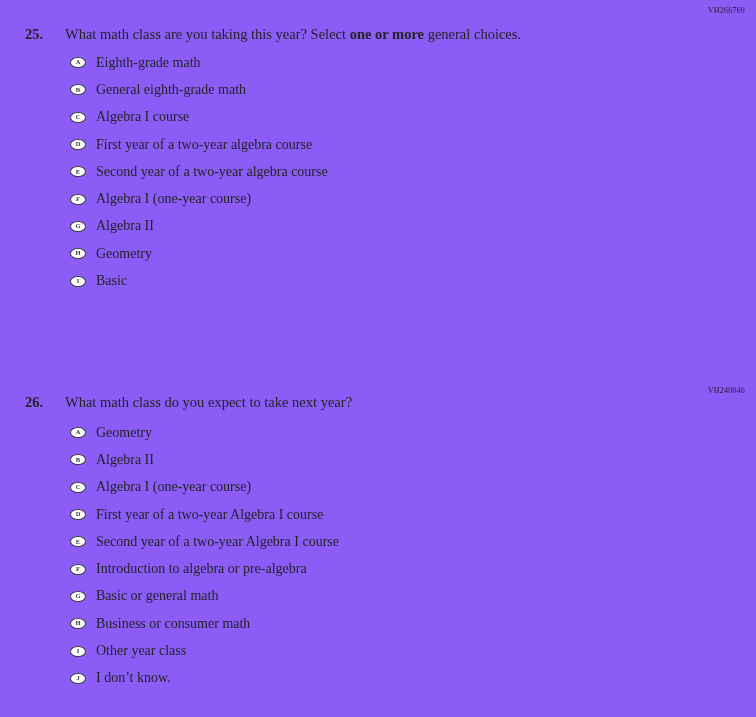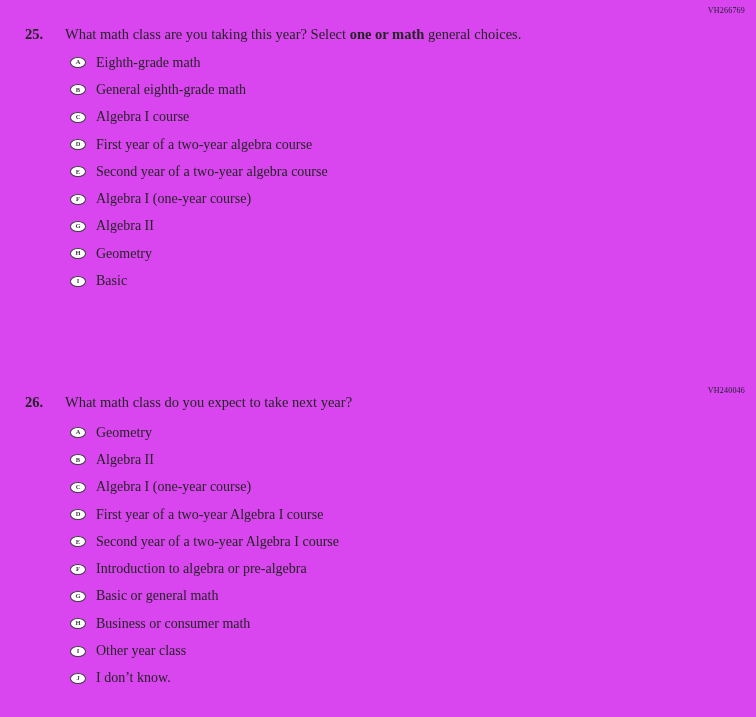--- a/index.html
+++ b/index.html
@@ -1,20 +1,20 @@
 <!DOCTYPE html>
 <html><head>
 <meta charset="utf-8">
 <style>
   html, body { margin: 0; padding: 0; background: #ffffff; }
   .page {
     position: relative;
     width: 756px;
     height: 717px;
-    background: #d946ef;
+    background: #8b5cf6;
     font-family: "Liberation Serif", "DejaVu Serif", serif;
     color: #242424;
     overflow: hidden;
   }
   .item-code {
     position: absolute;
     right: 11px;
     font-size: 8px;
     letter-spacing: 0.2px;
     color: #1e1e2d;
@@ -83,21 +83,21 @@
 </style>
 </head>
 <body>
 
 <div class="page">
 
   <div class="item-code code-1">VH266769</div>
 
   <div class="prompt-row prompt-25">
     <span class="q-num">25.</span>
-    <span class="q-text"><span>What math class are you taking this year? Select </span><b>one or math</b><span> general choices.</span></span>
+    <span class="q-text"><span>What math class are you taking this year? Select </span><b>one or more</b><span> general choices.</span></span>
   </div>
 
   <ul class="options options-25">
   <li class="option">
     <span class="bubble">
           <span class="bubble-letter">A</span>
         </span>
     <span class="option-label">Eighth-grade math</span>
   </li>
 

